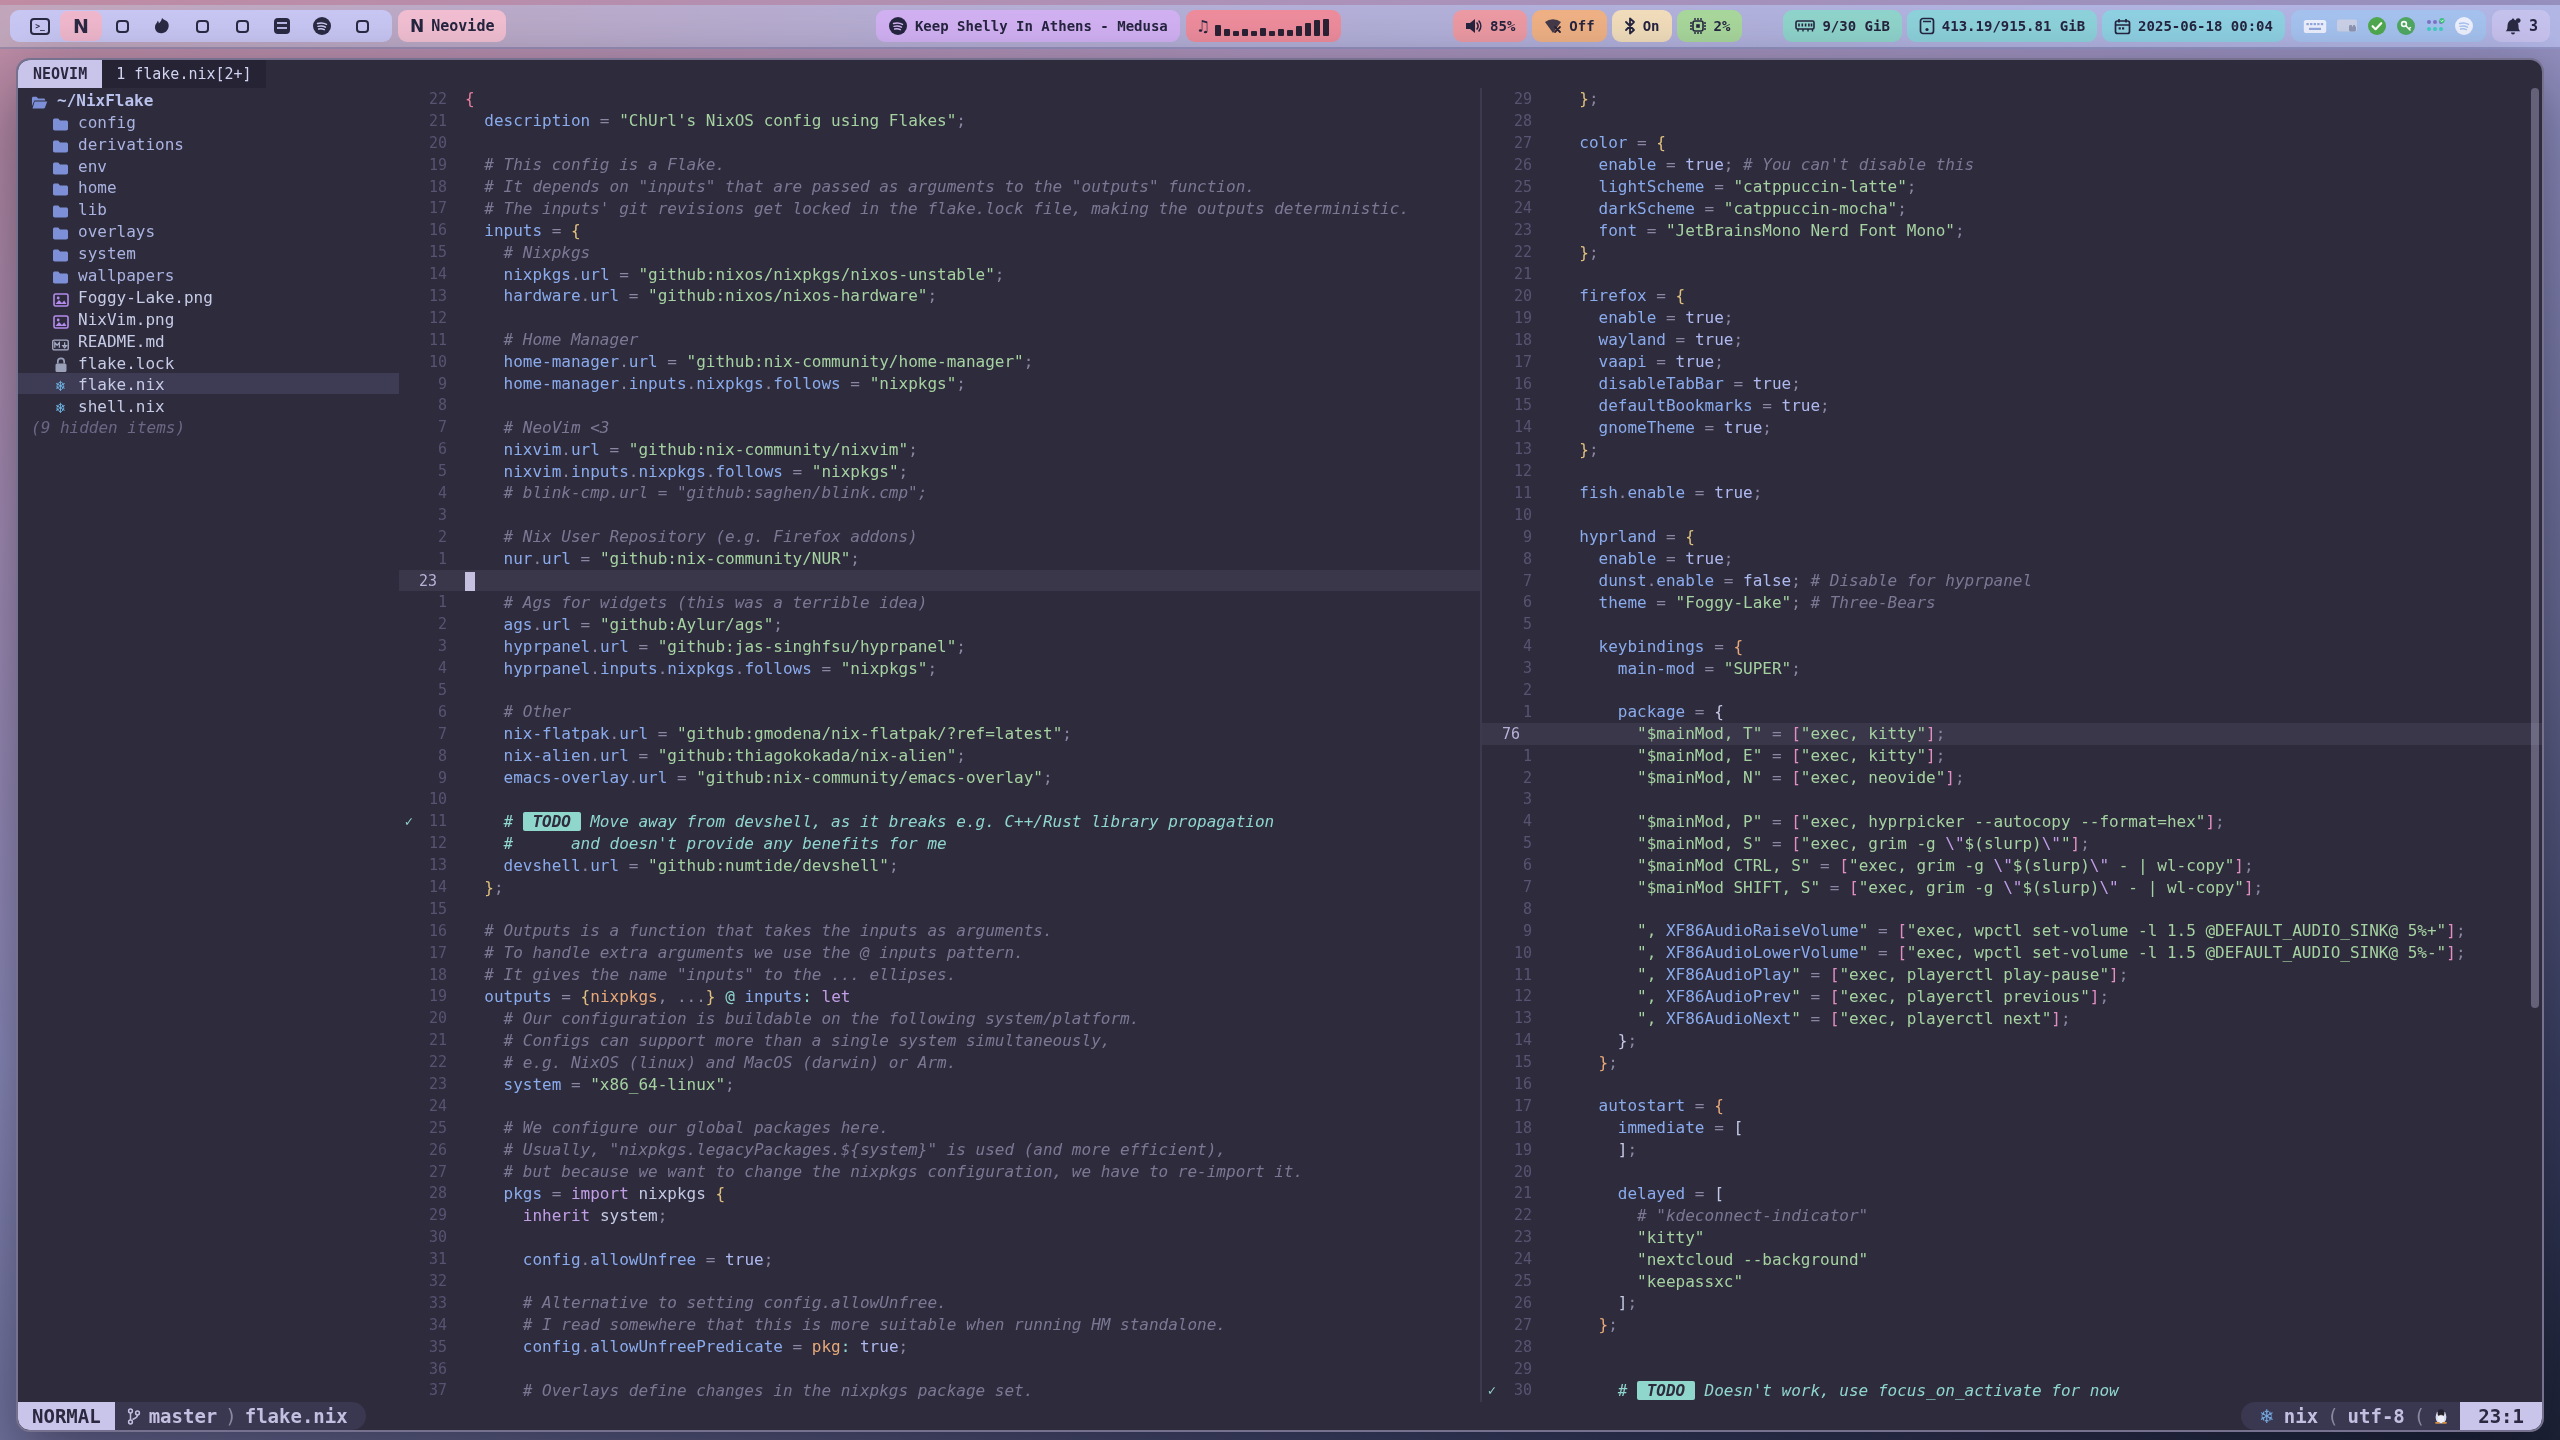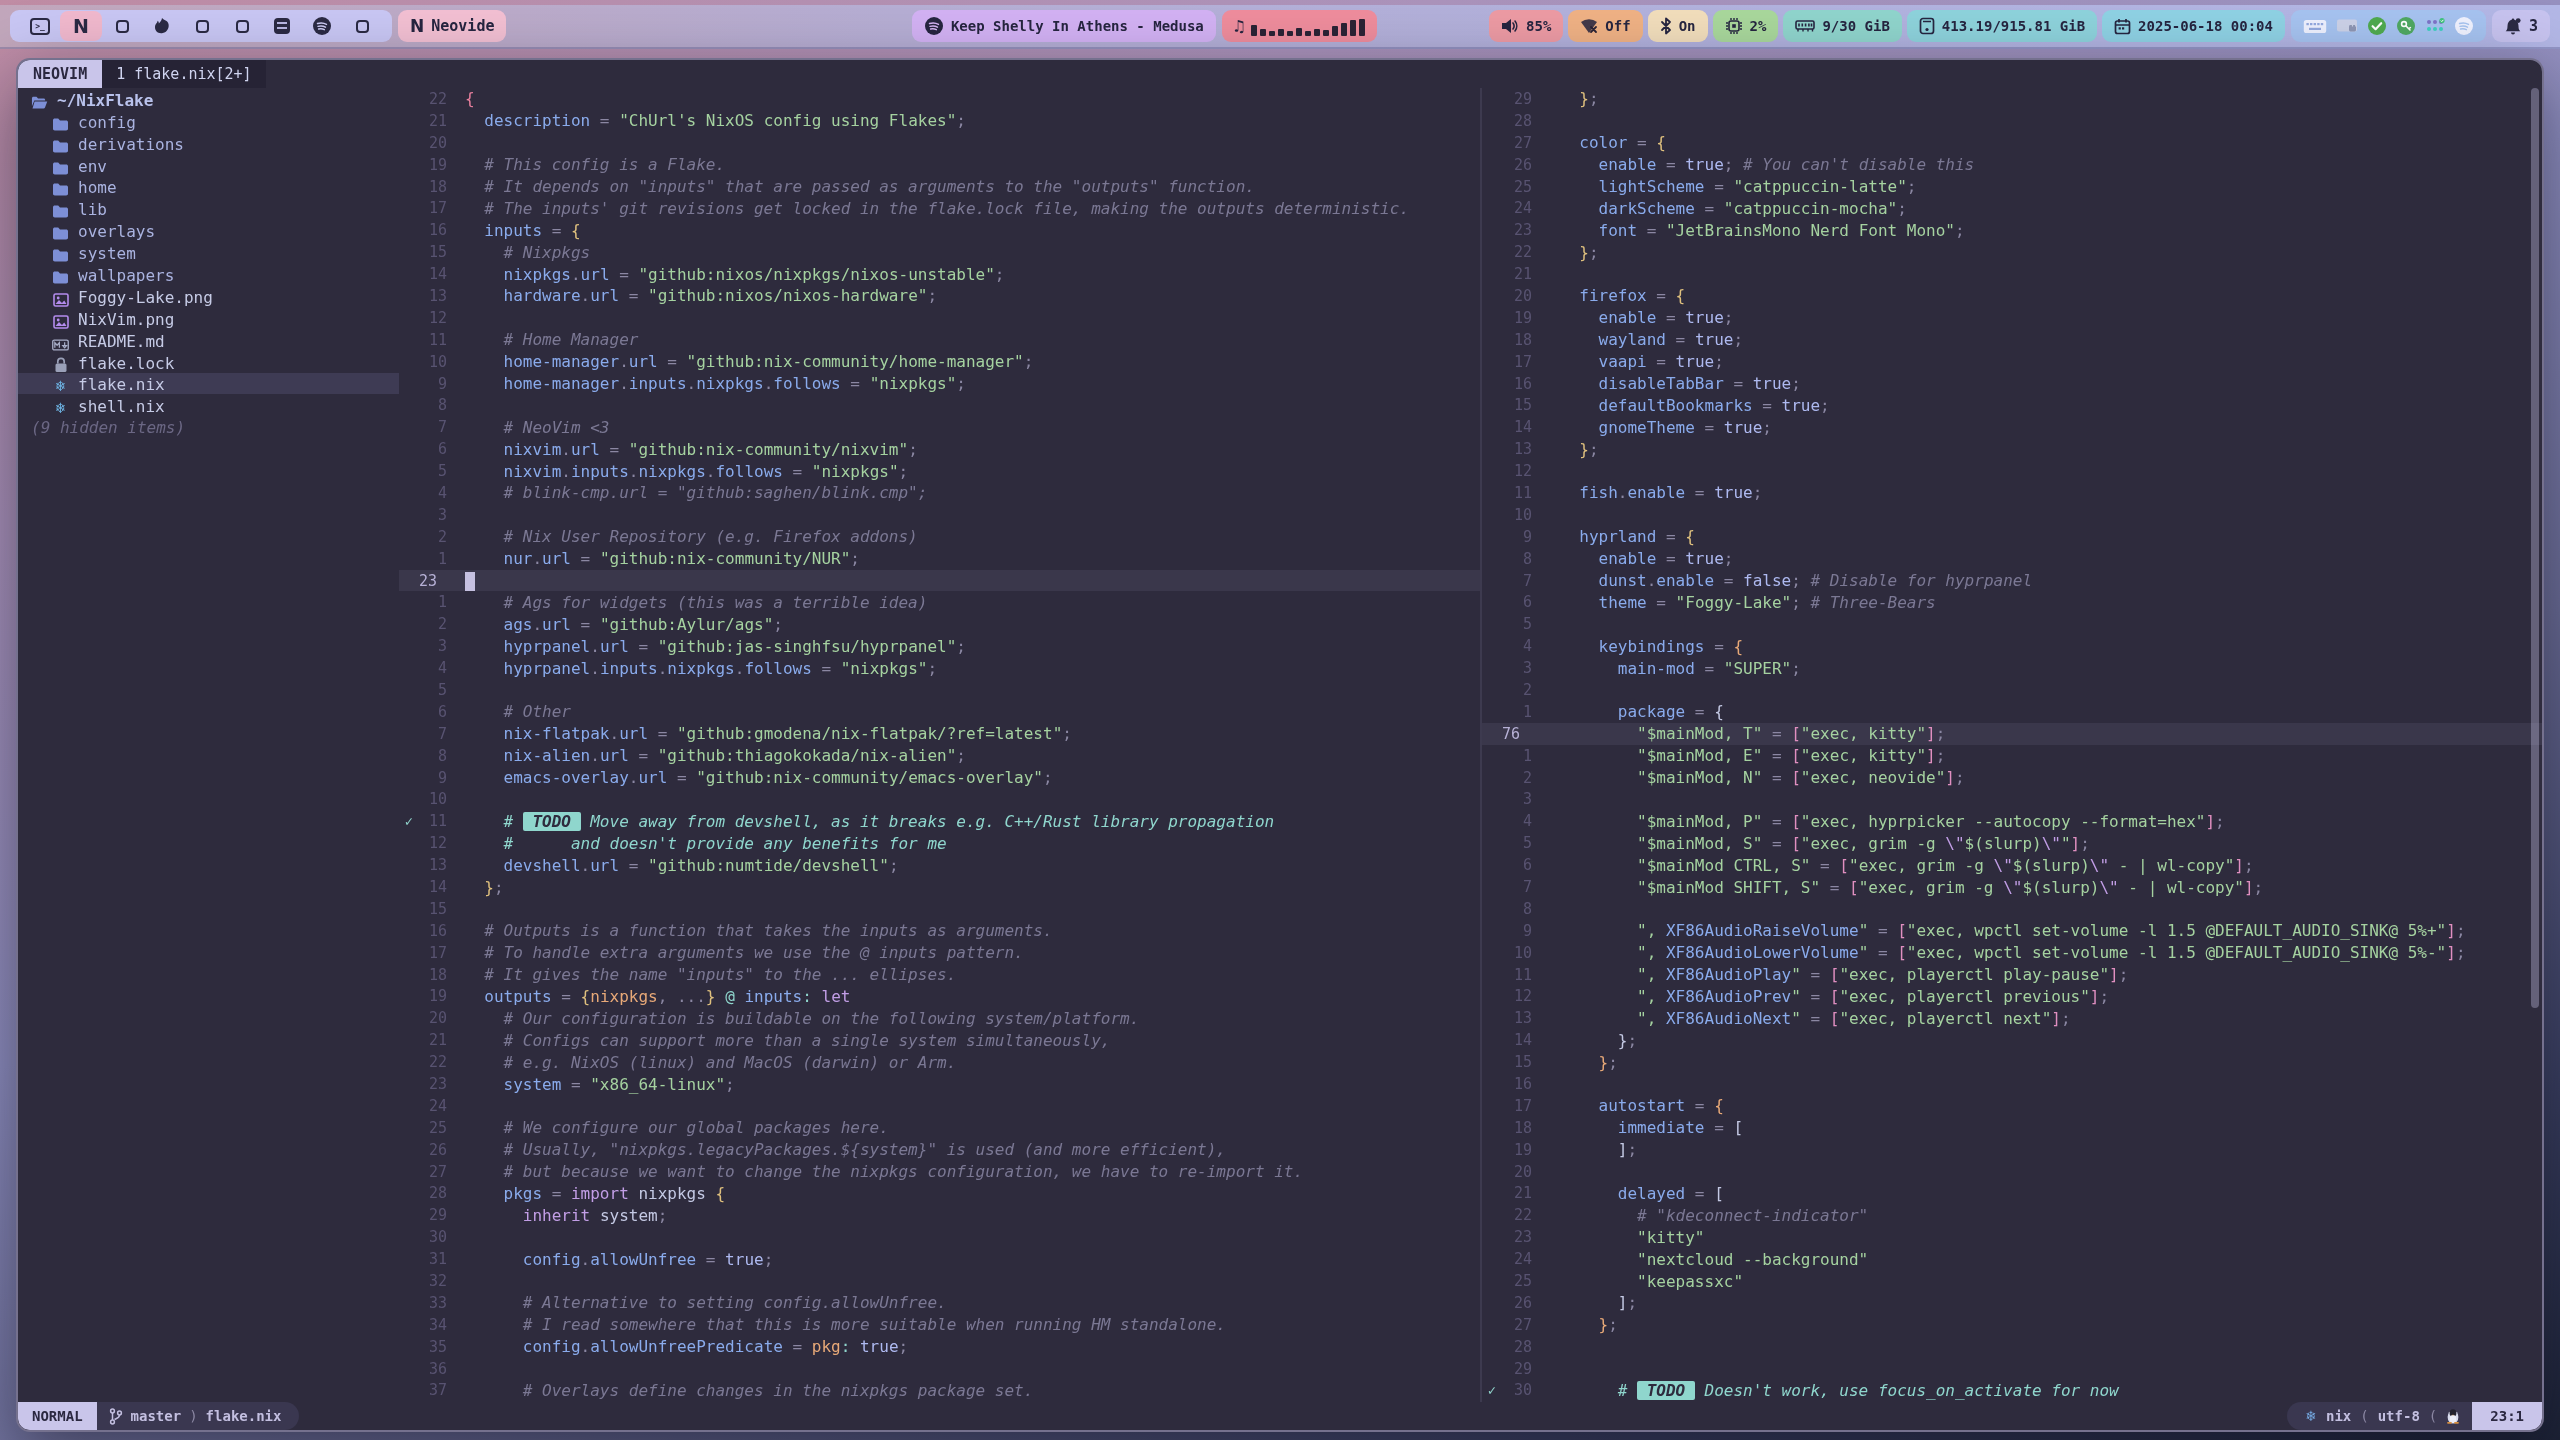--- a/index.html
+++ b/index.html
@@ -92,21 +92,21 @@
   .tk-y { color:#dfc07e; }
   .tk-k { color:#e08fc0; }
   .tk-p { color:#8b87a3; }
   .tk-w { color:#c4c9e4; }
   .tk-q { color:#8fd6cd; }
   .scrollbar { position:absolute; right:3px; top:28px; width:8px; height:920px;
     background:rgba(190,186,222,.38); border-radius:4px; }
 
   
   .statusline { position:absolute; left:0; right:0; bottom:0; height:28px;
-    display:flex; align-items:stretch; font-size:14px; font-weight:bold; background:#2e2b3d; }
+    display:flex; align-items:stretch; font-size:19px; font-weight:bold; background:#2e2b3d; }
   .sl-mode { background:#c9c5ea; color:#2b2840; display:flex; align-items:center;
     padding:0 14px; border-radius:0 0 0 11px; }
   .sl-git { background:#3a3750; color:#c3bfe0; display:flex; align-items:center; gap:8px;
     padding:0 18px 0 12px; border-radius:0 14px 14px 0; }
   .sl-right { background:#3a3750; color:#c3bfe0; display:flex; align-items:center; gap:9px;
     padding:0 12px 0 18px; border-radius:14px 0 0 14px; }
   .sl-pos { background:#c9c5ea; color:#2b2840; display:flex; align-items:center;
     padding:0 18px; border-radius:0 0 11px 0; }
   .sl-sep { color:#8b87a3; font-weight:normal; }
   .sl-spacer { flex:1; }
@@ -215,21 +215,21 @@
       <div class="chip" style="background: rgb(169, 216, 156);">
         <span>
           <svg class="ic" width="18" height="18" viewBox="0 0 18 18">
             <rect x="4" y="4" width="10" height="10" rx="2" fill="none" stroke="currentColor" stroke-width="1.6"></rect>
             <rect x="7.2" y="7.2" width="3.6" height="3.6" fill="currentColor"></rect>
             <path d="M6 1v2M9 1v2M12 1v2M6 15v2M9 15v2M12 15v2M1 6h2M1 9h2M1 12h2M15 6h2M15 9h2M15 12h2" stroke="currentColor" stroke-width="1.4"></path>
           </svg>
         </span>
         <span>2%</span>
       </div>
-      <div class="chip" style="background: rgb(144, 213, 205);">
+      <div class="chip" style="background: rgb(144, 213, 205); margin-left: 36px;">
         <span>
           <svg class="ic" width="20" height="14" viewBox="0 0 20 14">
             <rect x="1" y="2" width="18" height="8" rx="1.5" fill="none" stroke="currentColor" stroke-width="1.6"></rect>
             <path d="M4 4.5v3M7.3 4.5v3M10.6 4.5v3M13.9 4.5v3M16.5 4.5v3" stroke="currentColor" stroke-width="1.6"></path>
             <path d="M3 10v2.5M8 10v2.5M13 10v2.5M17.5 10v2.5" stroke="currentColor" stroke-width="1.4"></path>
           </svg>
         </span>
         <span>9/30 GiB</span>
       </div>
       <div class="chip" style="background: rgb(142, 211, 220);">

